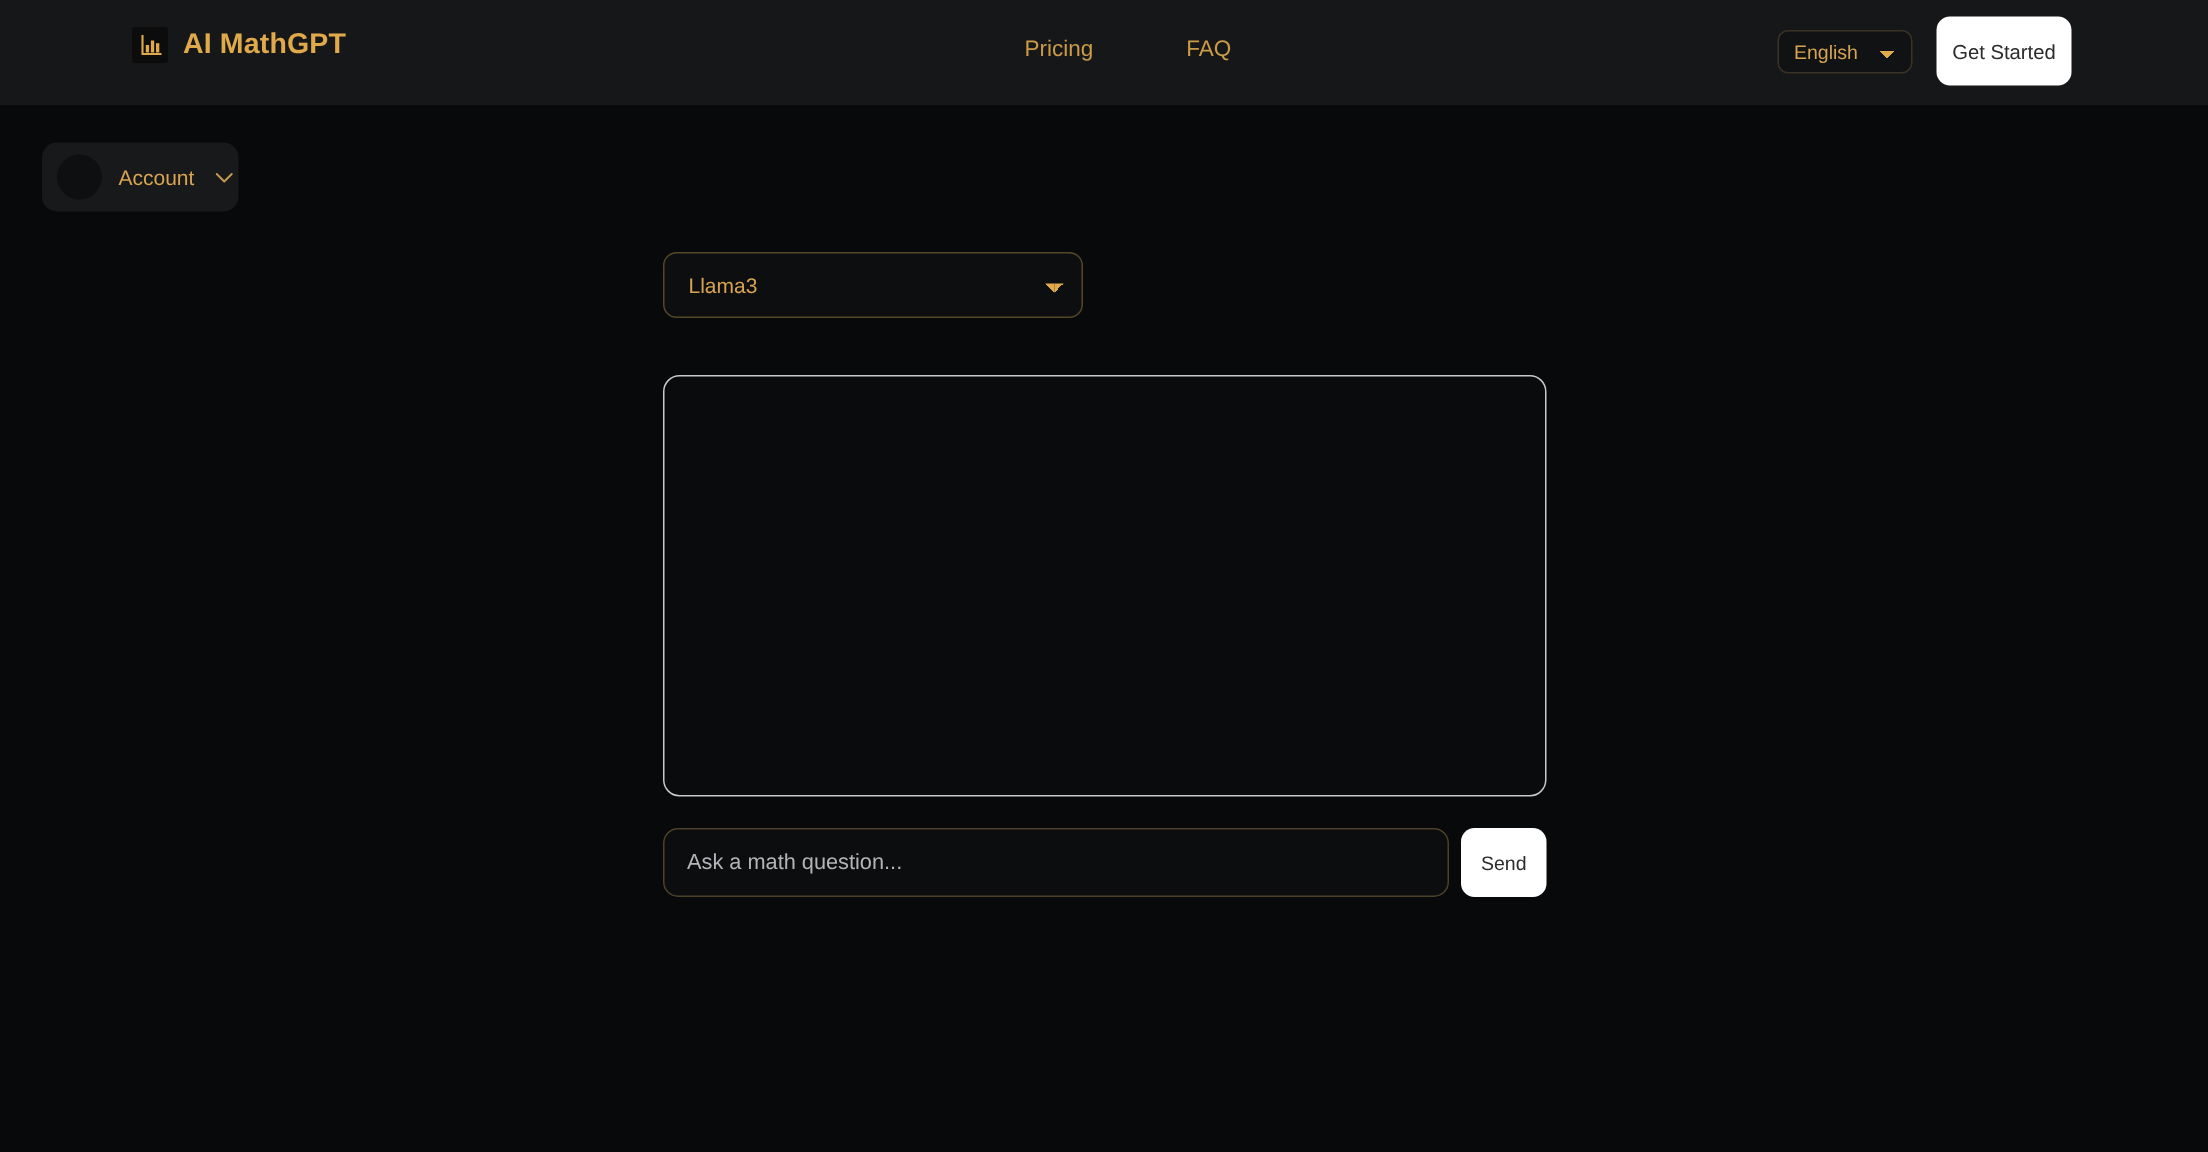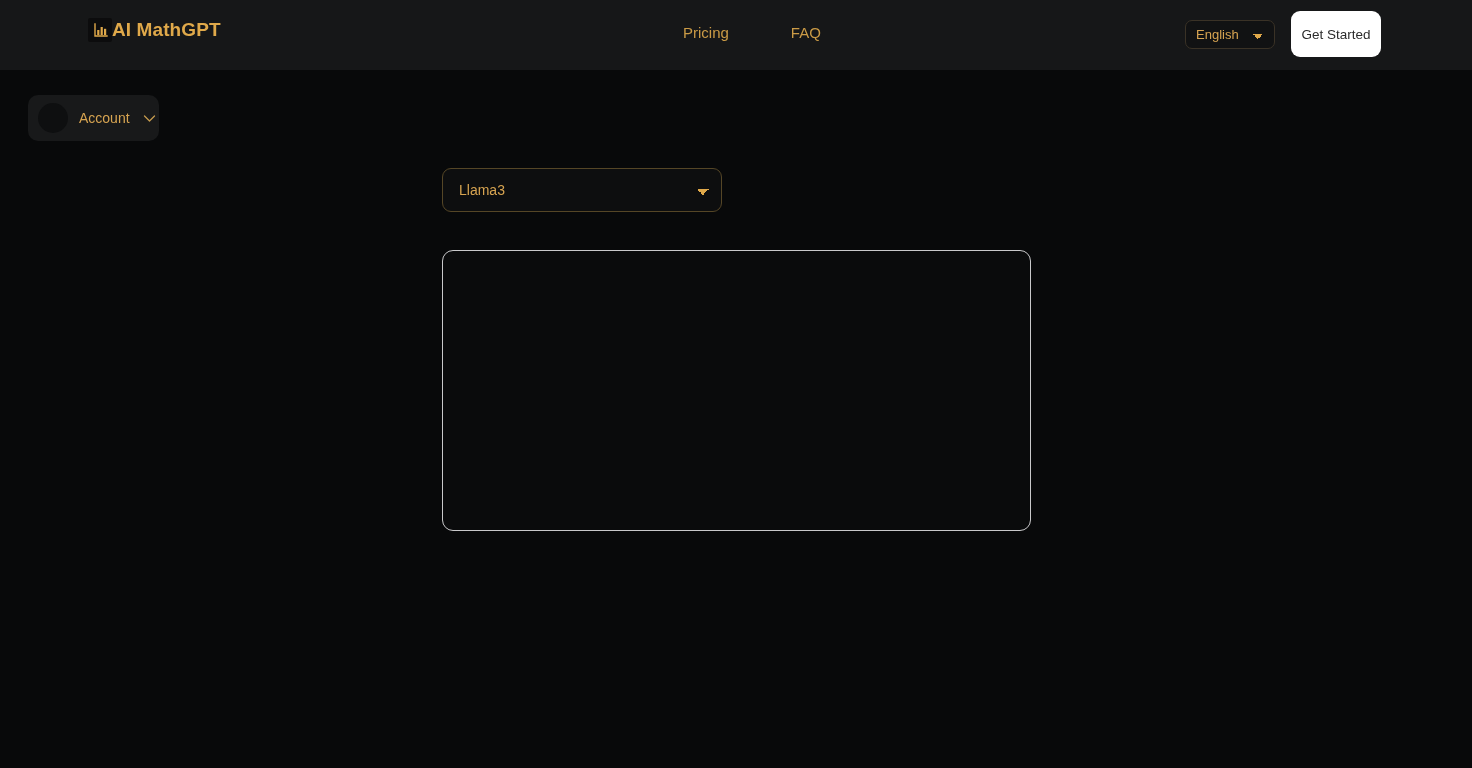--- a/index.html
+++ b/index.html
@@ -23,20 +23,21 @@
     display: flex;
     align-items: center;
   }
 
   .brand {
     position: absolute;
     left: 88px;
     top: 18px;
     display: flex;
     align-items: center;
+    gap: 10px;
     text-decoration: none;
     text-align: right;
   }
   .brand-mark {
     width: 24px;
     height: 24px;
     background: #0c0c0d;
     border-radius: 2px;
     display: flex;
     align-items: center;
@@ -252,13 +253,17 @@
 </div>
 
 <div class="main">
 
   <select class="model-select">
     <option>Llama3</option>
   </select>
 
   <textarea class="answer-area" placeholder="" style=""></textarea>
 
+  <div class="compose-row">
+    <input class="question-input" type="text" placeholder="Ask a math question..." style="">
+    <button class="send-button">Send</button>
+  </div>
 </div>
 
 </body></html>

